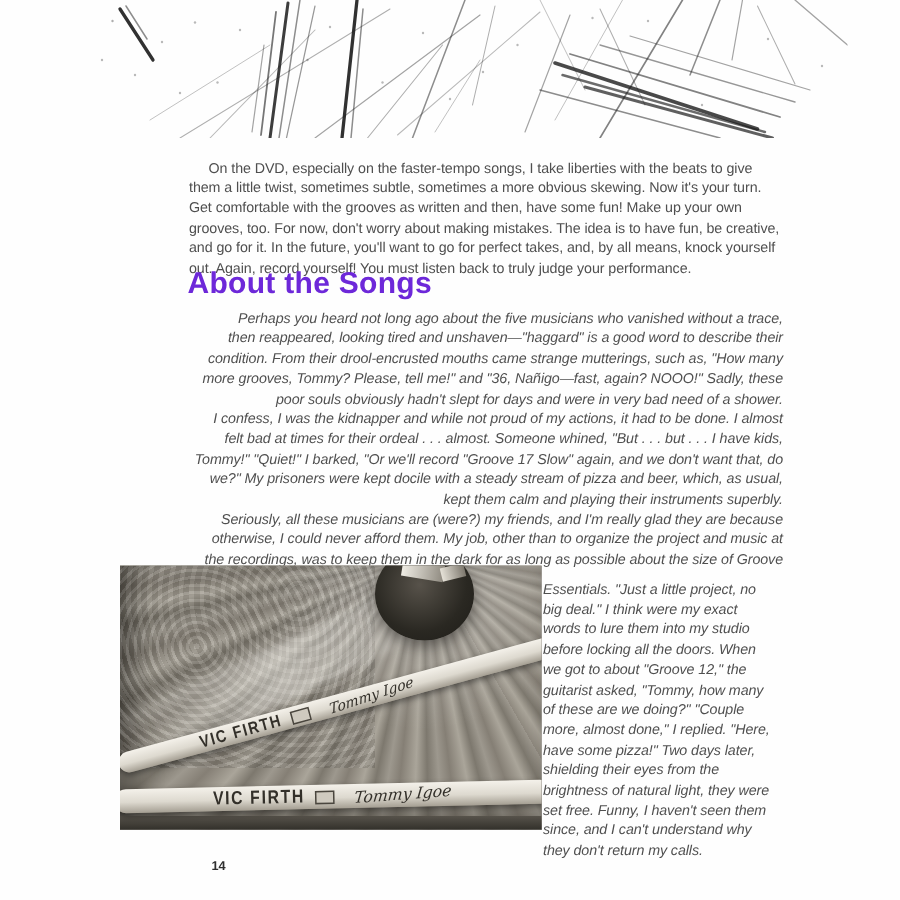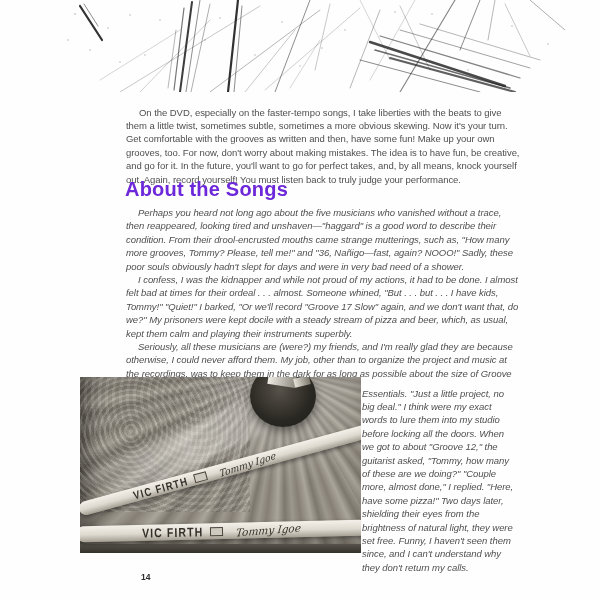--- a/index.html
+++ b/index.html
@@ -23,21 +23,21 @@
   }
   .heading {
     position:absolute; left:125px; top:178px;
     font-size:20px; font-weight:bold; color:#6d28d9;
     letter-spacing:0.2px; margin:0;
   }
   .section-flow {
     position:absolute; left:126px; top:206px; width:396px;
     font-style:italic;
   }
-  .section-flow p { margin:0; text-indent:12px; }
+  .section-flow p { margin:0; text-indent:12px;text-align:right; }
   .wrap-col {
     position:absolute; left:362px; top:377px; width:153px;
     font-style:italic;
   }
   
   .scratch { position:absolute; left:60px; top:0; width:505px; height:92px; }
   
   .photo {
     position:absolute; left:80px; top:377px; width:281px; height:176px;
     overflow:hidden;

